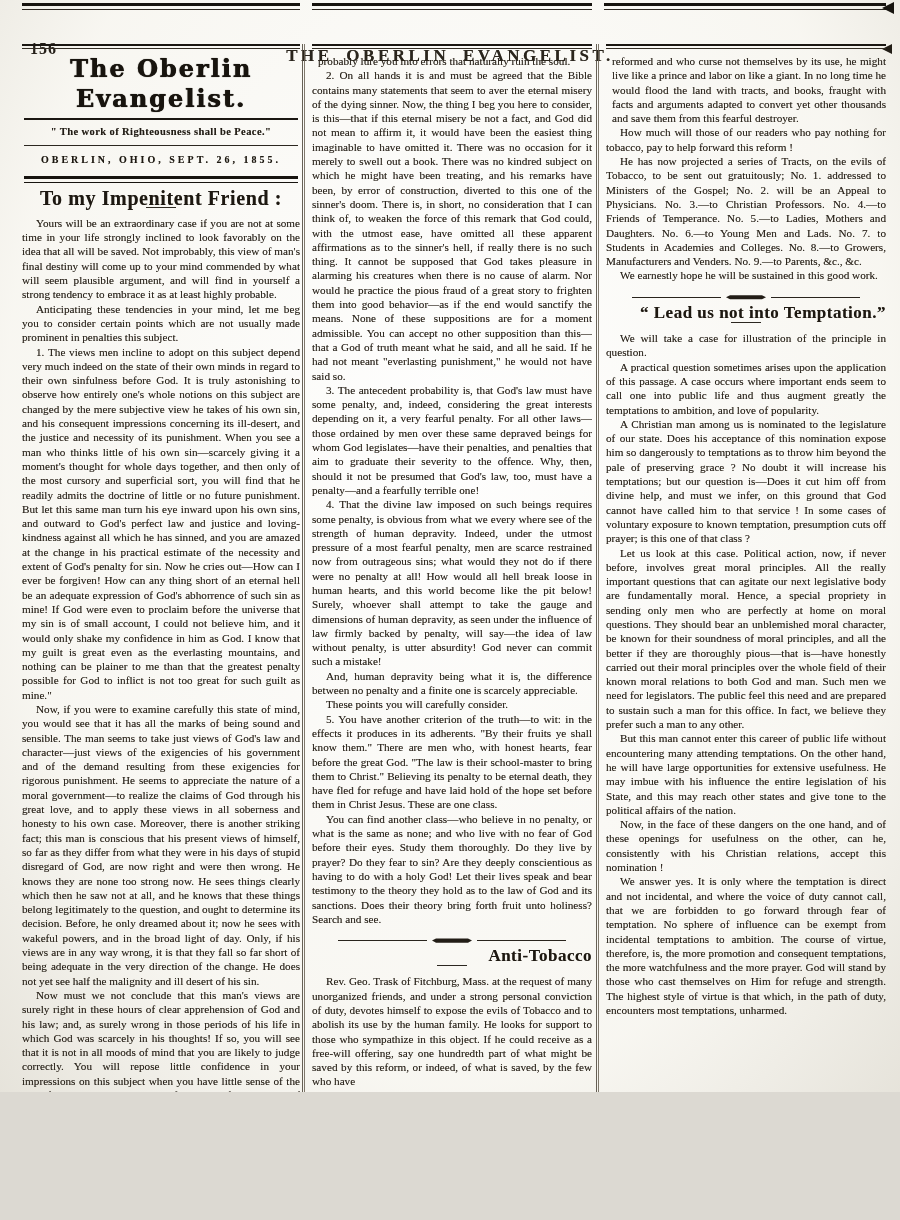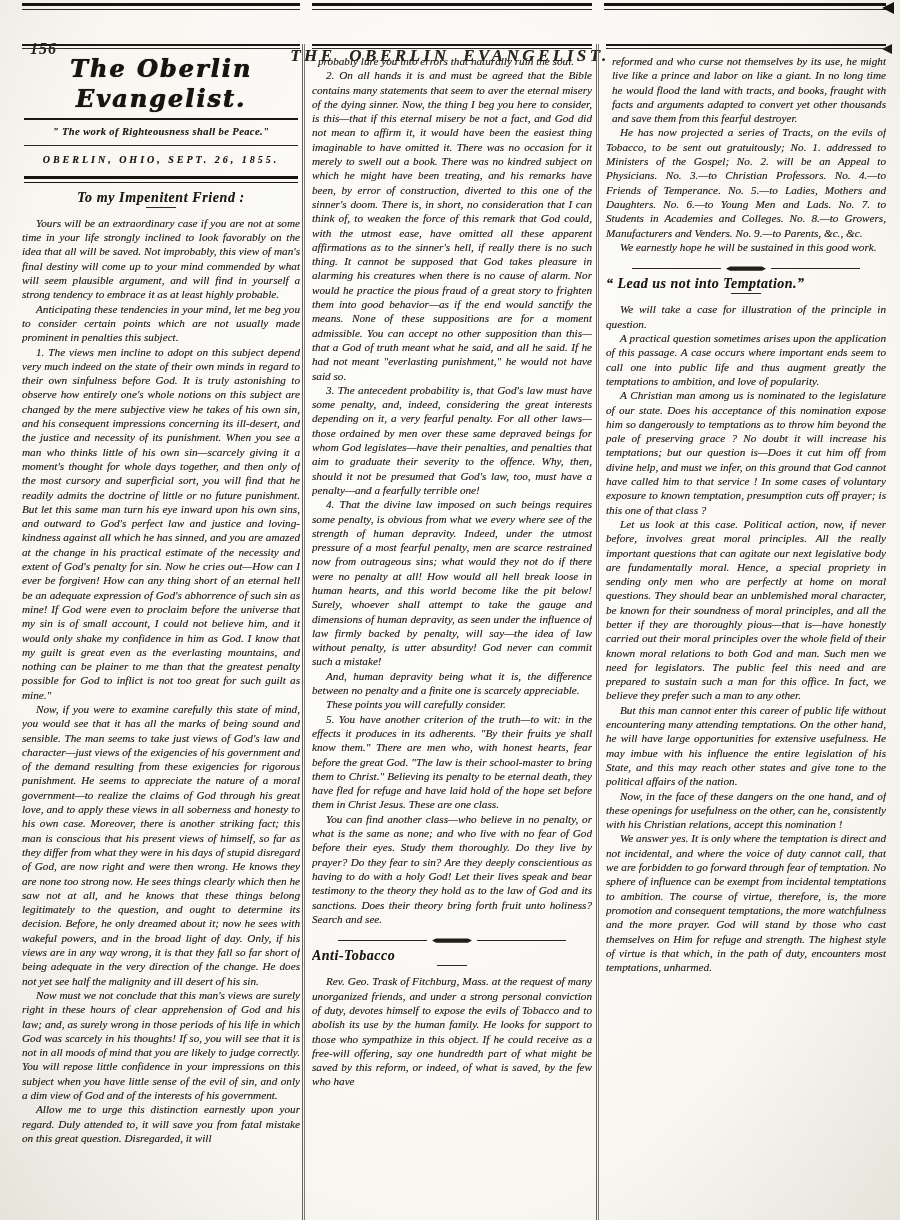--- a/index.html
+++ b/index.html
@@ -1,24 +1,23 @@
 <!DOCTYPE html>
 <html><head>
 <meta charset="utf-8">
 <style>
   * { margin:0; padding:0; box-sizing:border-box; }
   html,body { width:900px; height:1220px; }
   body { background:#dcd9d2; font-family:"Liberation Serif", serif; }
   .page {
-    position:relative; width:900px; height:1220px; overflow:hidden;
+    position:relative; width:900px; height:1092px; overflow:hidden;
     background:
       radial-gradient(ellipse at 50% 40%, rgba(255,255,255,0.9) 0%, rgba(246,244,238,0.4) 70%, rgba(228,225,216,0.9) 100%),
       #f9f8f3;
     color:#28231c;
-    font-style:italic;
   }
   
   .top-rule { position:absolute; top:3px; height:7px;
     border-top:3px solid #17140f; border-bottom:1px solid #2c2720; }
   .tr-left { left:22px; width:278px; }
   .tr-mid { left:312px; width:280px; }
   .tr-right { left:604px; width:282px; }
   .page-number { position:absolute; left:30px; top:40px; font-size:16px; font-weight:bold;
     letter-spacing:1px; color:#241f18; }
   .running-title { position:absolute; left:0; right:0; top:46px; text-align:center;
@@ -49,28 +48,28 @@
     margin-top:4px; }
   .rule-thin { border-top:1.5px solid #2c2720; margin:4px 2px; }
   .rule-med  { border-top:2.5px solid #1b1712; margin:4px 2px; }
   .rule-double { border-top:3px solid #17140f; border-bottom:1.5px solid #17140f;
     height:7px; margin:4px 2px 8px; }
   .motto { text-align:center; font-size:10.5px; font-weight:bold; letter-spacing:0.4px;
     color:#221d16; padding:1px 0 2px; }
   .dateline { text-align:center; font-size:10px; font-weight:bold; letter-spacing:3px;
     color:#1d1912; padding:3px 0 4px; }
   
-  .article-heading { text-align:center; font-size:14px; font-weight:bold;
+  .article-heading { text-align:center; font-size:20px; font-weight:bold;
     letter-spacing:0.6px; color:#1d1811; margin:8px 0 2px; text-indent:0; }
   .short-rule { width:30px; margin:2px auto 8px; border-top:1.5px solid #2c2720; }
   .section-divider { display:flex; align-items:center; margin:12px 26px 6px; }
   .section-divider .line { flex:1; border-top:1.2px solid #29241d; }
   .section-divider .diamond { width:40px; height:5px; margin:0 5px; background:#221d16;
     clip-path:polygon(0 50%, 10% 8%, 90% 8%, 100% 50%, 90% 92%, 10% 92%); }
-  .section-heading { text-align:left; font-size:14px; font-weight:bold;
+  .section-heading { text-align:right; font-size:17px; font-weight:bold;
     letter-spacing:0.5px; color:#1d1811; margin:2px 0 1px; }
 </style>
 </head>
 <body>
 
 <div class="page">
 
   <div class="top-rule tr-left"></div>
   <div class="top-rule tr-mid"></div>
   <div class="top-rule tr-right"></div>
@@ -125,20 +124,21 @@
     </div>
     <div class="section-heading">Anti-Tobacco</div>
     <div class="short-rule"></div>
     <p>Rev. Geo. Trask of Fitchburg, Mass. at the request of many unorganized friends, and under a strong personal conviction of duty, devotes himself to expose the evils of Tobacco and to abolish its use by the human family.  He looks for support to those who sympathize in this object.  If he could receive as a free-will offering, say one hundredth part of what might be saved by this reform, or indeed, of what is saved, by the few who have</p>
   </div>
 
   <div class="col col-right">
     <div class="col-top-rule"></div>
 
     <p class="no-indent">reformed and who curse not themselves by its use, he might live like a prince and labor on like a giant.  In no long time he would flood the land with tracts, and books, fraught with facts and arguments adapted to convert yet other thousands and save them from this fearful destroyer.</p>
+    <p>How much will those of our readers who pay nothing for tobacco, pay to help forward this reform !</p>
     <p>He has now projected a series of Tracts, on the evils of Tobacco, to be sent out gratuitously; No. 1. addressed to Ministers of the Gospel; No. 2. will be an Appeal to Physicians.  No. 3.—to Christian Professors.  No. 4.—to Friends of Temperance.  No. 5.—to Ladies, Mothers and Daughters.  No. 6.—to Young Men and Lads.  No. 7. to Students in Academies and Colleges.  No. 8.—to Growers, Manufacturers and Venders.  No. 9.—to Parents, &amp;c., &amp;c.</p>
     <p>We earnestly hope he will be sustained in this good work.</p>
 
     <div class="section-divider">
       <span class="line"></span>
         <span class="diamond"></span>
         <span class="line"></span>
     </div>
     <div class="section-heading">“ Lead us not into Temptation.”</div>
     <div class="short-rule"></div>

